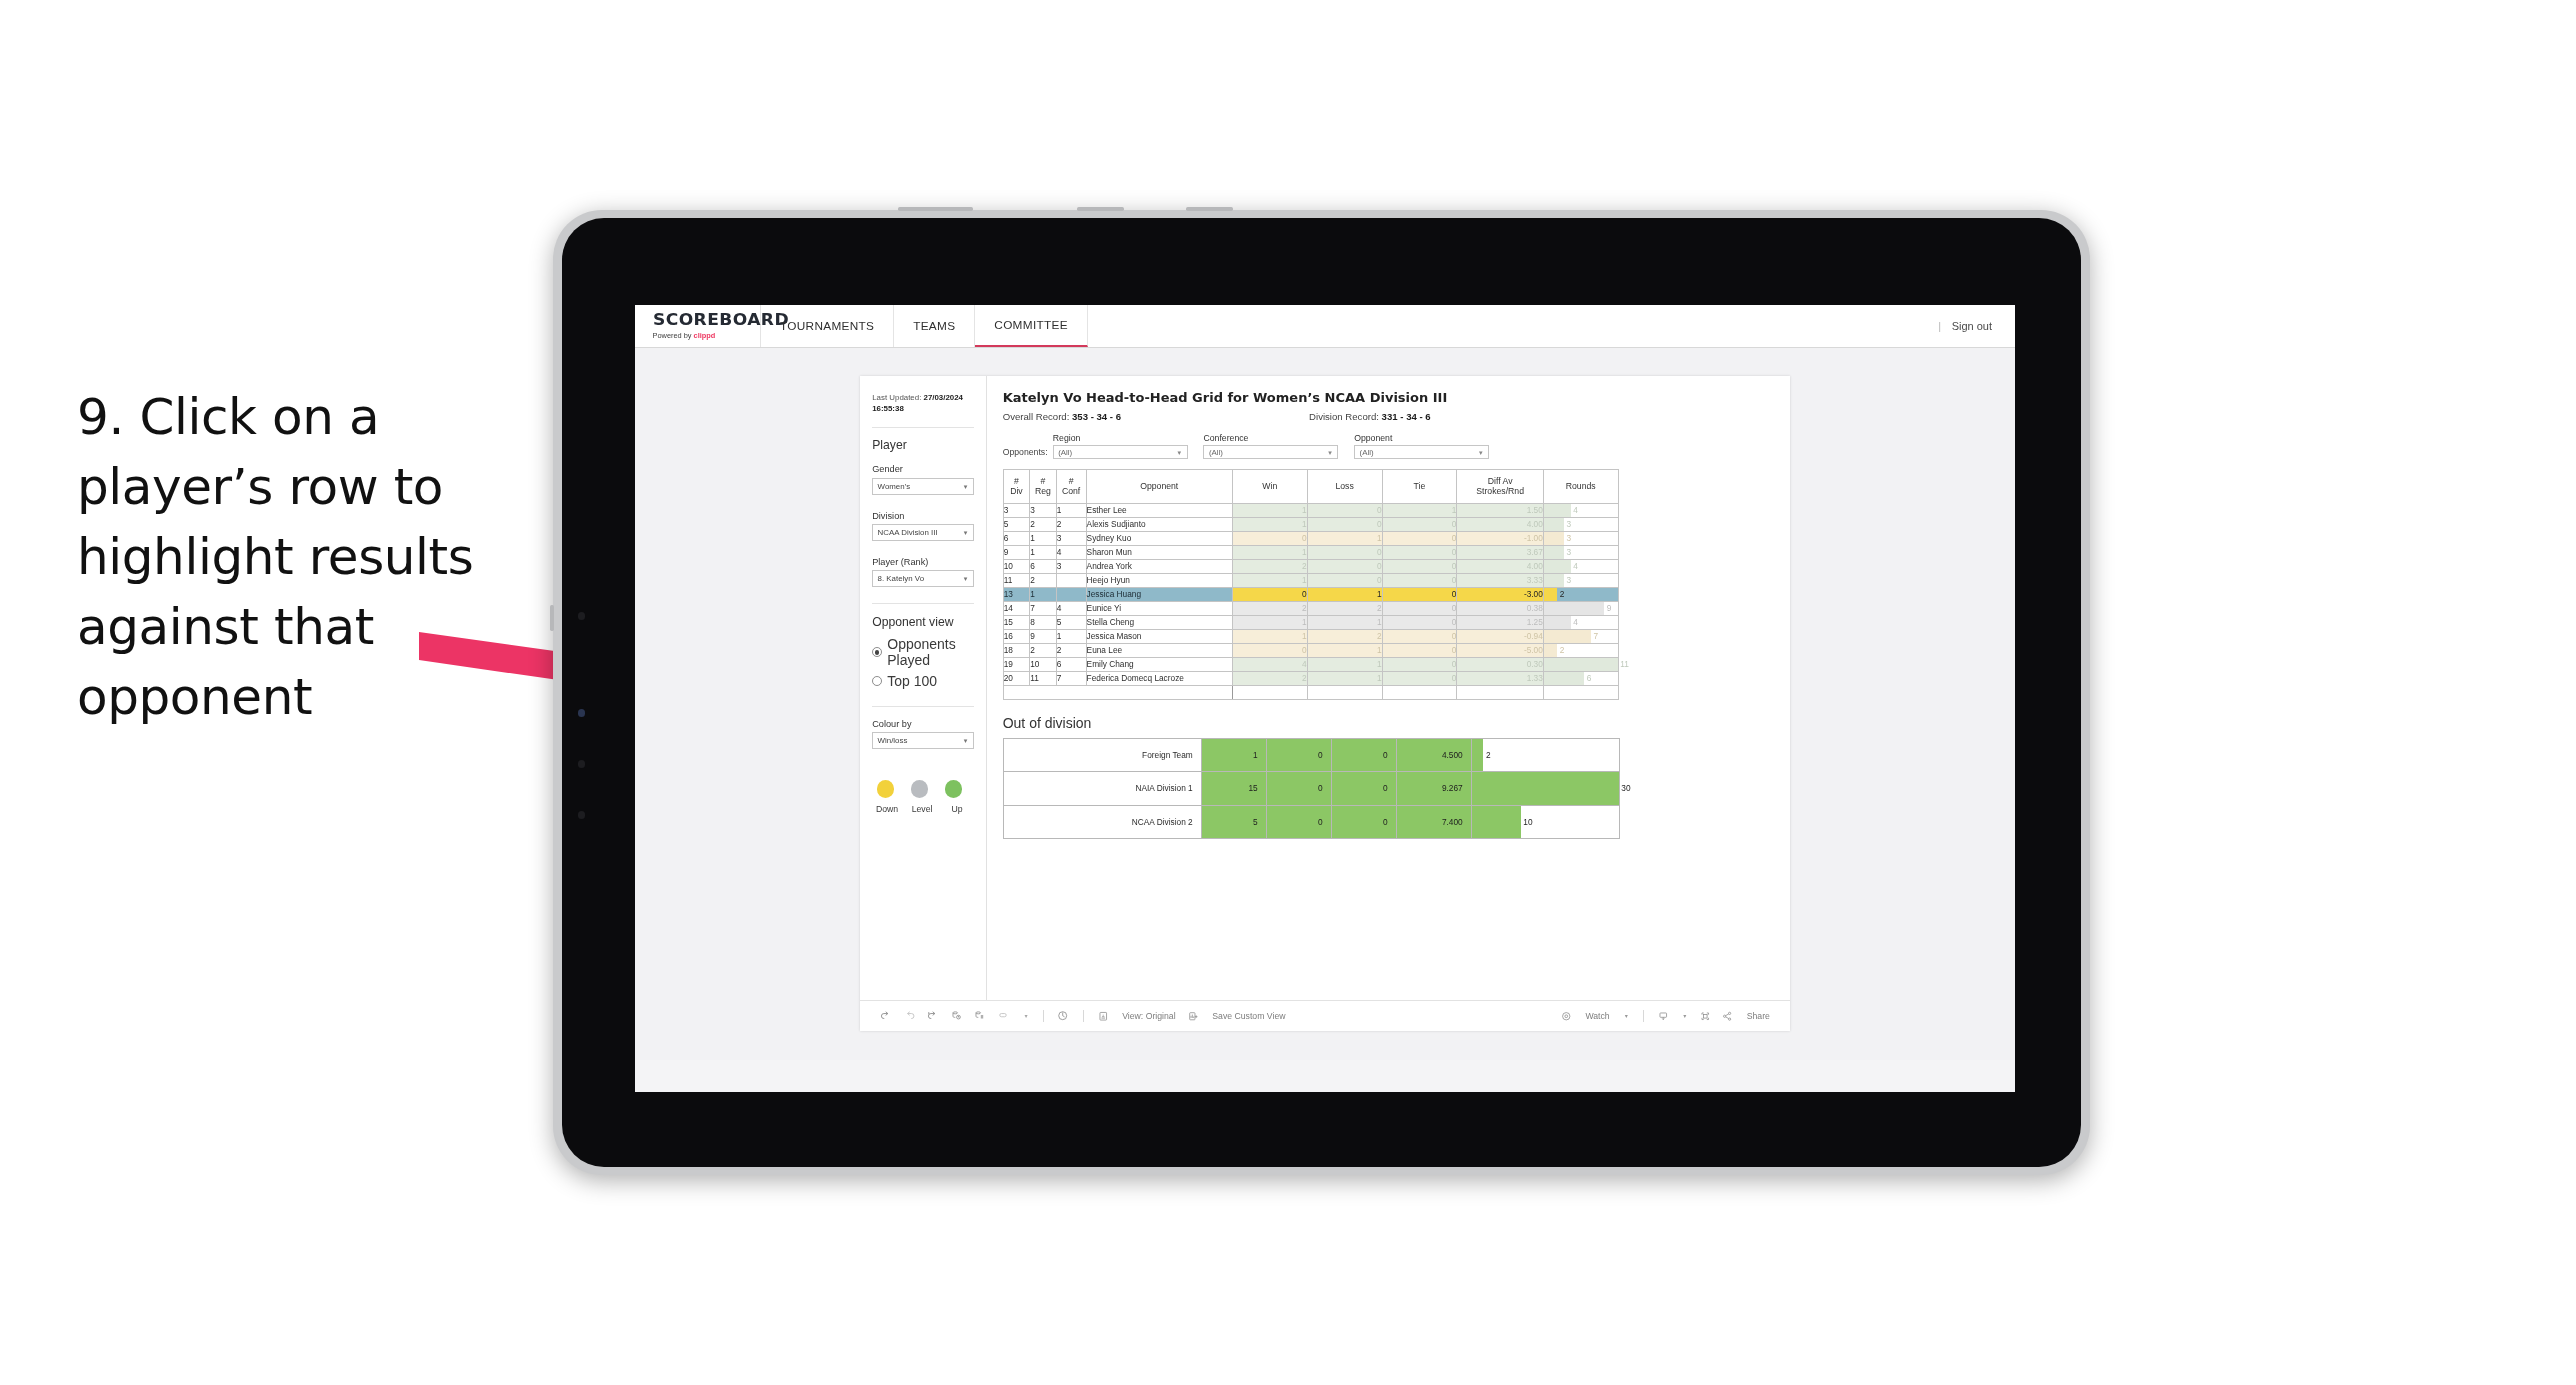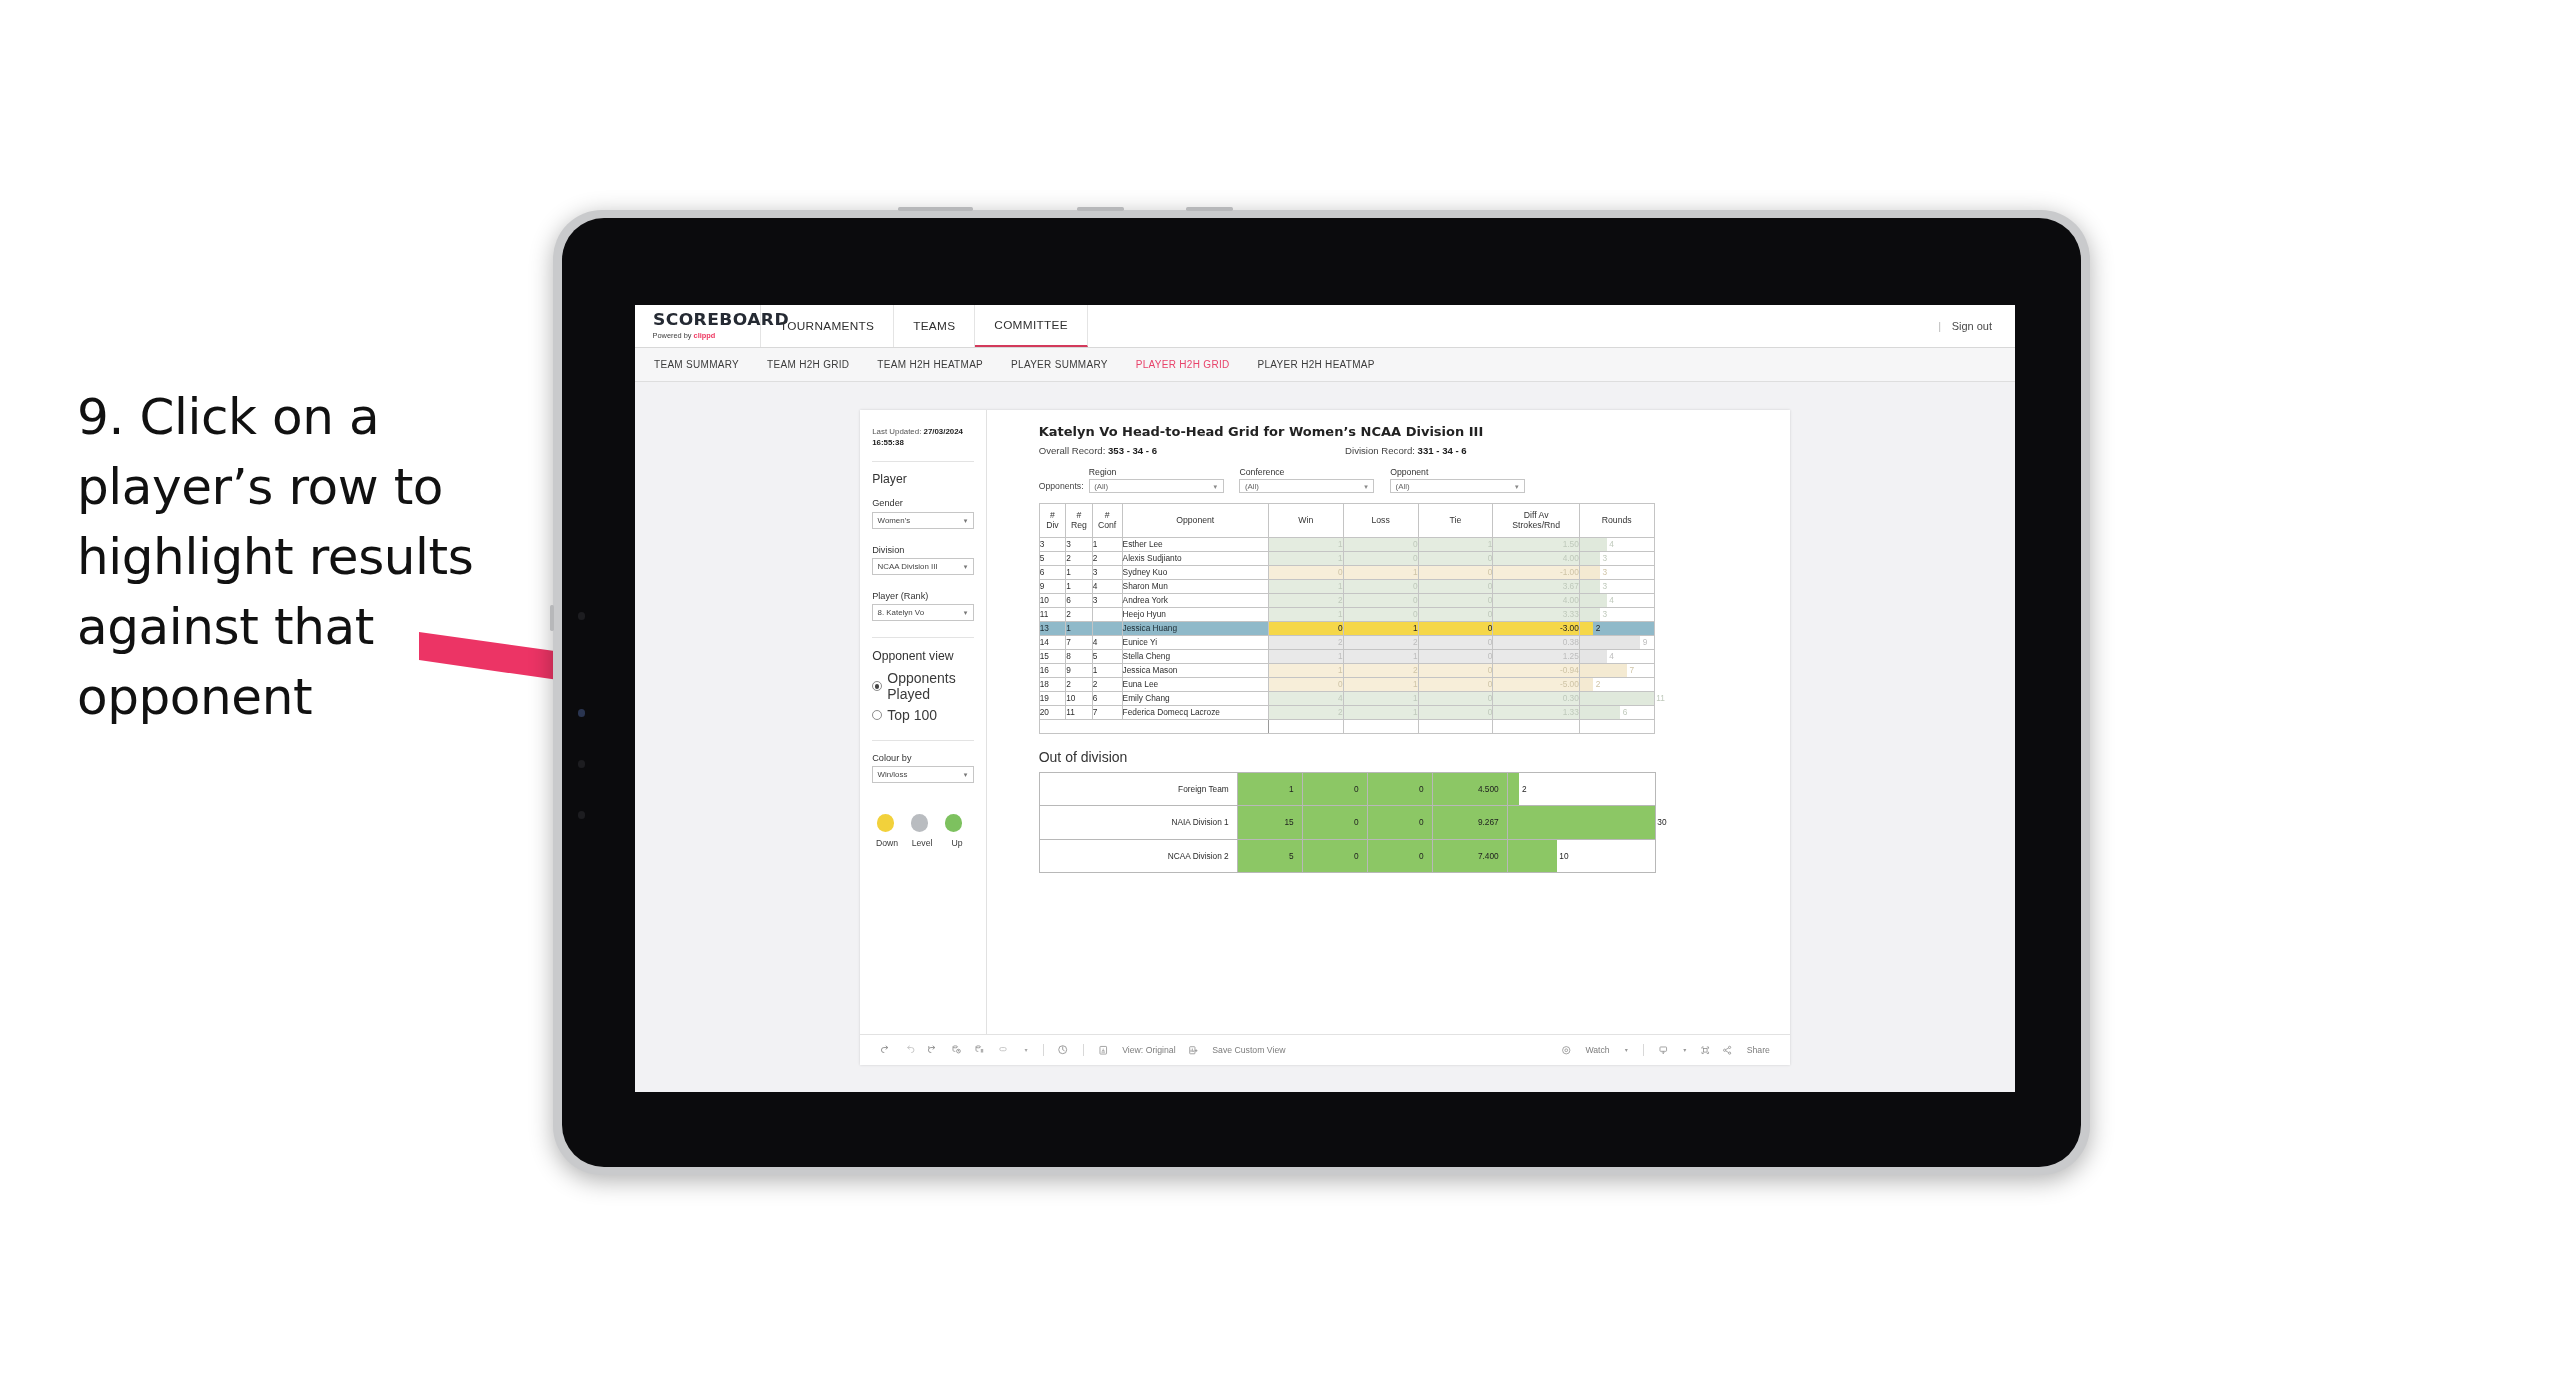--- a/index.html
+++ b/index.html
@@ -62,21 +62,21 @@
   
   #subnav{height:33px;background:#f6f6f7;border-bottom:0.9px solid #dedede;
           display:flex;align-items:center;padding-left:19px;gap:28px;}
   .subnav-item{font-size:10px;color:#3b3b3b;letter-spacing:0.3px;cursor:pointer;}
   .subnav-item.active{color:#e8436b;}
 
   
   #canvas{position:relative;height:calc(100% - 75px);background:#f2f2f4;}
   #card{position:absolute;left:225px;top:28px;width:930px;height:655px;
         background:#ffffff;box-shadow:0 0 2.6px rgba(0,0,0,.14);display:flex;flex-direction:column;}
-  #card-body{flex:1;display:flex;min-height:0;gap:36px;}
+  #card-body{flex:1;display:flex;min-height:0;}
 
   
   #panel{width:127px;border-right:0.9px solid #e1e1e1;padding:15.7px 12.2px 0 12.2px;
          box-sizing:border-box;font-size:8.7px;color:#333;}
   .lastupd{font-size:7.9px;color:#555;line-height:1.45;margin-bottom:12.2px;}
   .lastupd b{color:#222;font-weight:700;}
   .panel-hr{border-top:0.9px solid #e3e3e3;margin:10.5px 0;}
   .panel-h{font-size:12.2px;color:#333;margin:0 0 12.2px 0;font-weight:400;}
   .panel-lbl{font-size:9.2px;color:#333;margin-bottom:3.5px;font-weight:400;}
   .sel{height:15px;border:0.9px solid #c6c6c6;background:#fff;display:flex;
@@ -177,28 +177,20 @@
     </div>
     <div class="topnav-item">TOURNAMENTS</div>
     <div class="topnav-item">TEAMS</div>
     <div class="topnav-item active">COMMITTEE</div>
     <div class="topnav-right">
       <span class="sep">|</span>
       <span>Sign out</span>
     </div>
   </div>
 
-  <div id="subnav">
-    <div class="subnav-item">TEAM SUMMARY</div>
-    <div class="subnav-item">TEAM H2H GRID</div>
-    <div class="subnav-item">TEAM H2H HEATMAP</div>
-    <div class="subnav-item">PLAYER SUMMARY</div>
-    <div class="subnav-item active">PLAYER H2H GRID</div>
-    <div class="subnav-item">PLAYER H2H HEATMAP</div>
-  </div>
 
   <div id="canvas">
     <div id="card">
       <div id="card-body">
 
         <div id="panel">
           <div class="lastupd">
             <span>Last Updated: </span><b>27/03/2024 16:55:38</b>
           </div>
           <div class="panel-hr"></div>

